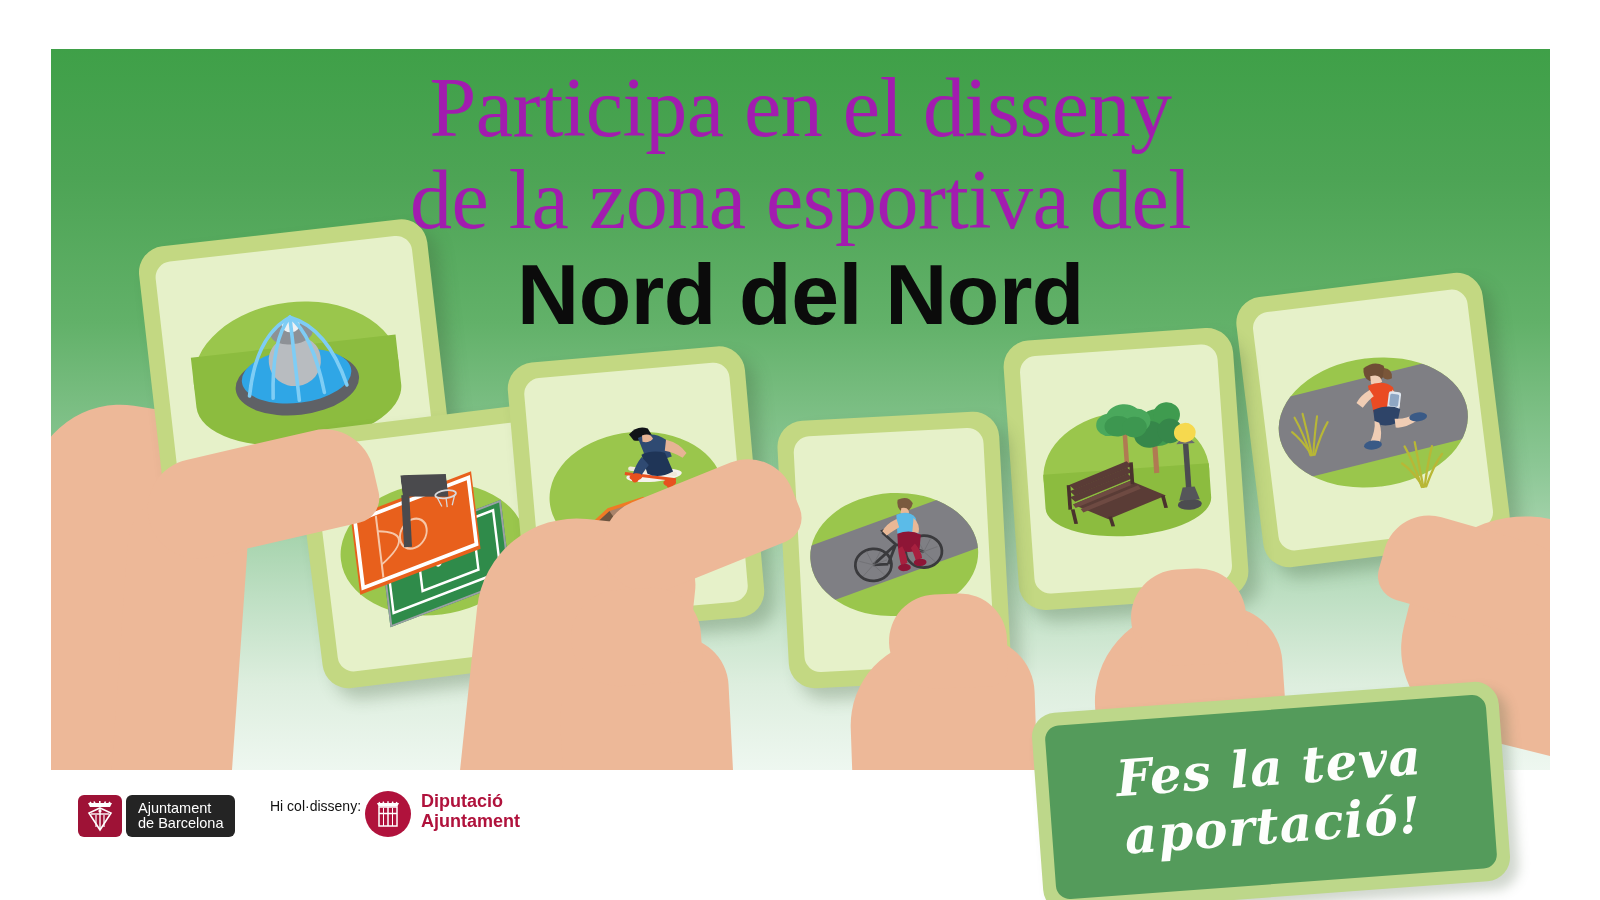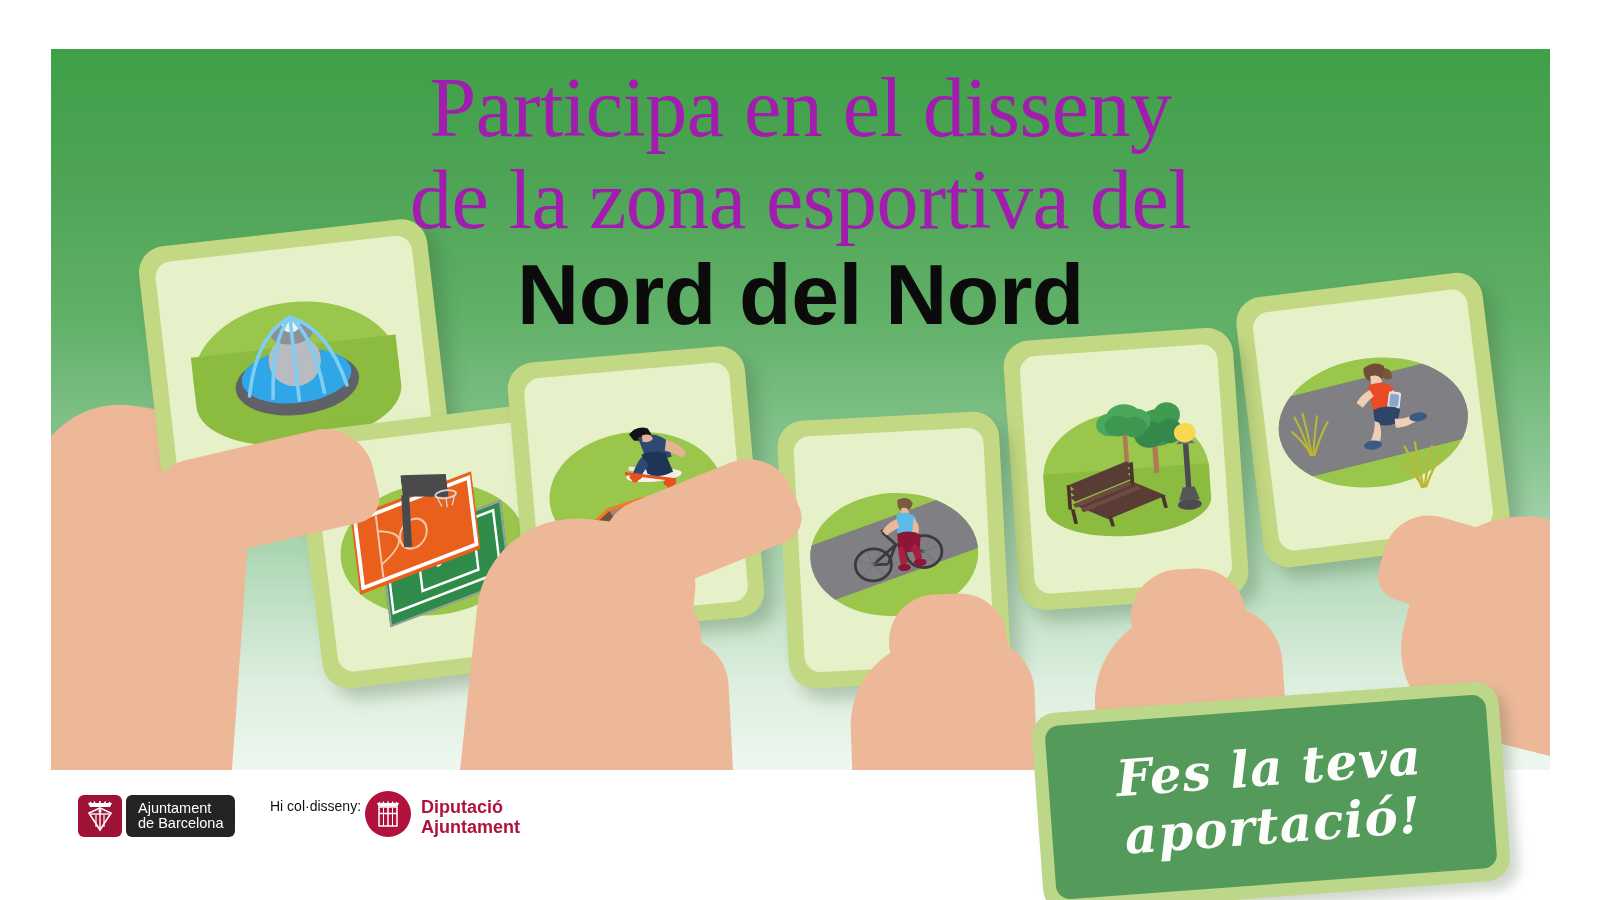--- a/index.html
+++ b/index.html
@@ -72,21 +72,21 @@
     display:flex;align-items:center;justify-content:center;
   }
   .sab-name{
     margin-left:4px;background:#242424;border-radius:6px;color:#fff;
     font-size:14.5px;line-height:15px;font-weight:400;
     padding:6px 12px 6px 12px;display:flex;flex-direction:column;justify-content:center;
   }
   .collab{
     position:absolute;left:270px;top:18px;color:#111;font-size:14px;line-height:16px;
   }
-  .dip-wrap{position:absolute;left:365px;top:11px;display:flex;align-items:flex-end;}
+  .dip-wrap{position:absolute;left:365px;top:11px;display:flex;align-items:flex-start;}
   .dip-circle{
     width:46px;height:46px;border-radius:50%;background:#b0123c;
     display:flex;align-items:center;justify-content:center;
   }
   .dip-name{
     margin-left:10px;color:#b0123c;font-size:18px;line-height:20px;font-weight:700;
     display:flex;flex-direction:column;
   }
 </style>
 </head>

